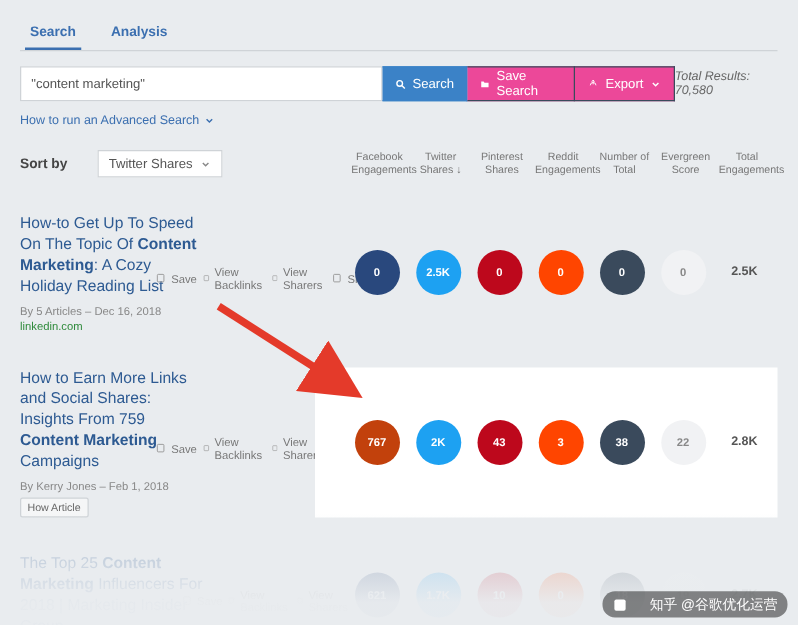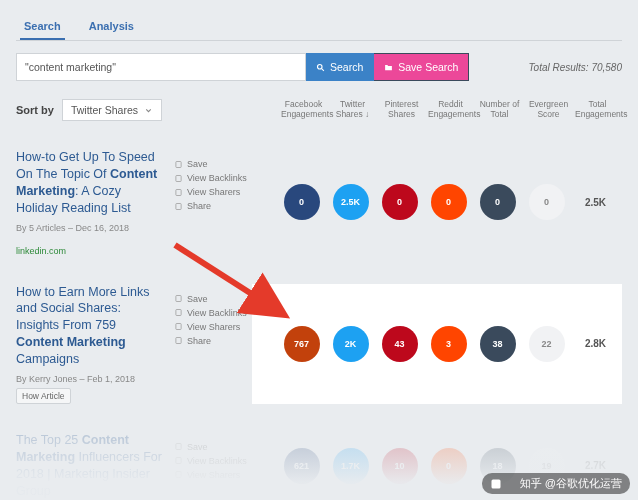--- a/index.html
+++ b/index.html
@@ -20,32 +20,32 @@
   .searchbox {
     flex: 0 0 290px; height: 28px; background: #fff; border: 1px solid #cfd3d7;
     padding: 0 8px; display: flex; align-items: center; font-size: 10.5px; color: #555;
   }
   .btn { height: 28px; display: inline-flex; align-items: center; padding: 0 10px; font-size: 10.5px; gap: 5px; cursor: pointer; border: 1px solid #cfd3d7; border-left: none; }
   .btn-primary { background: #3b82c7; color: #fff; border-color: #3b82c7; }
   .btn-dark { background: #ec4899; color: #fff; border-color: #3a4a5c; }
   .totals { margin-left: auto; font-size: 10px; color: #666; font-style: italic; }
   .advlink { margin-top: 10px; color: #3b6fb0; font-size: 10px; cursor: pointer; display: inline-flex; align-items: center; gap: 4px; }
   .sortrow { display: flex; align-items: center; margin-top: 18px; }
-  .sortrow .lbl { font-weight: 700; font-size: 11px; color: #444; margin-right: 8px; }
+  .sortrow .lbl { font-weight: 700; font-size: 11px; color: #444; margin-right: 24px; }
   .sortsel { background: #fff; border: 1px solid #cfd3d7; padding: 4px 8px; font-size: 10.5px; display: inline-flex; align-items: center; gap: 6px; cursor: pointer; }
   .metric-heads { margin-left: auto; display: flex; }
   .mh { width: 49px; text-align: center; font-size: 8.5px; color: #777; line-height: 1.15; padding: 0 2px; }
   .result { display: flex; margin-top: 16px; padding-top: 12px; }
   .leftcol { width: 158px; padding-right: 8px; }
   .title { color: #2d5a92; font-size: 12.5px; line-height: 1.35; }
   .title .bold { font-weight: 700; }
   .byline { margin-top: 6px; font-size: 9px; color: #888; }
-  .domain { color: #2e8a3a; font-size: 9px; margin-top: 13px; }
+  .domain { color: #2e8a3a; font-size: 9px; margin-top: 2px; }
   .tagbtn { display: inline-block; margin-top: 4px; font-size: 8.5px; border: 1px solid #cfd3d7; padding: 2px 5px; border-radius: 2px; color: #666; background: #f5f6f7;}
-  .midcol { width: 78px; font-size: 9px; color: #777; display: flex; flex-direction: column; gap: 4px; padding-top: 10px; }
+  .midcol { width: 78px; font-size: 9px; color: #777; display: flex; flex-direction: row; gap: 4px; padding-top: 10px; justify-content: center; }
   .midcol div { display: flex; align-items: center; gap: 4px; cursor: pointer; }
   .rightcol { flex: 1; display: flex; align-items: center; justify-content: flex-end; padding: 4px 2px; }
   .rightcol.highlight { background: #fff; }
   .bubble { width: 36px; height: 36px; border-radius: 50%; display: flex; align-items: center; justify-content: center; color: #fff; font-size: 9px; font-weight: 600; margin: 0 6.5px; }
   .valcell { width: 49px; text-align: center; font-size: 10px; font-weight: 700; color: #555; }
   .fade { opacity: 0.35; }
   .gradient-veil { position: absolute; left:0; right:0; bottom:0; height: 90px; background: linear-gradient(to bottom, rgba(233,236,239,0) 0%, rgba(233,236,239,0.95) 80%); pointer-events:none; }
   .arrow { position: absolute; left: 170px; top: 240px; pointer-events: none; }
   .watermark { position: absolute; right: 8px; bottom: 6px; font-size: 11px; color: #fff; background: rgba(0,0,0,0.45); padding: 3px 8px; border-radius: 10px; display: flex; align-items: center; gap: 18px; }
   .ico { width: 9px; height: 9px; display: inline-block; }
@@ -67,23 +67,39 @@
           <line x1="15" y1="15" x2="21" y2="21"></line>
         </svg>
       <span>Search</span>
     </div>
     <div class="btn btn-dark">
       <svg class="ico" viewBox="0 0 24 24" fill="#fff">
           <path d="M3 5h6l2 3h10v11H3z"></path>
         </svg>
       <span>Save Search</span>
     </div>
+    <div class="btn btn-dark">
+      <svg class="ico" viewBox="0 0 24 24" fill="none" stroke="#fff" stroke-width="2">
+          <path d="M6 14a6 6 0 1 1 12 0"></path>
+          <path d="M12 3v9m0-9l-3 3m3-3l3 3"></path>
+        </svg>
+      <span>Export</span>
+      <svg class="ico" viewBox="0 0 24 24" fill="none" stroke="#fff" stroke-width="3">
+          <polyline points="6 9 12 15 18 9"></polyline>
+        </svg>
+    </div>
     <div class="totals">Total Results: 70,580</div>
   </div>
 
+  <div class="advlink">
+    <span>How to run an Advanced Search</span>
+    <svg class="ico" viewBox="0 0 24 24" fill="none" stroke="#3b6fb0" stroke-width="3">
+        <polyline points="6 9 12 15 18 9"></polyline>
+      </svg>
+  </div>
 
   <div class="sortrow">
     <span class="lbl">Sort by</span>
     <div class="sortsel">
       <span>Twitter Shares</span>
       <svg class="ico" viewBox="0 0 24 24" fill="none" stroke="#888" stroke-width="3">
           <polyline points="6 9 12 15 18 9"></polyline>
         </svg>
     </div>
     <div class="metric-heads">

